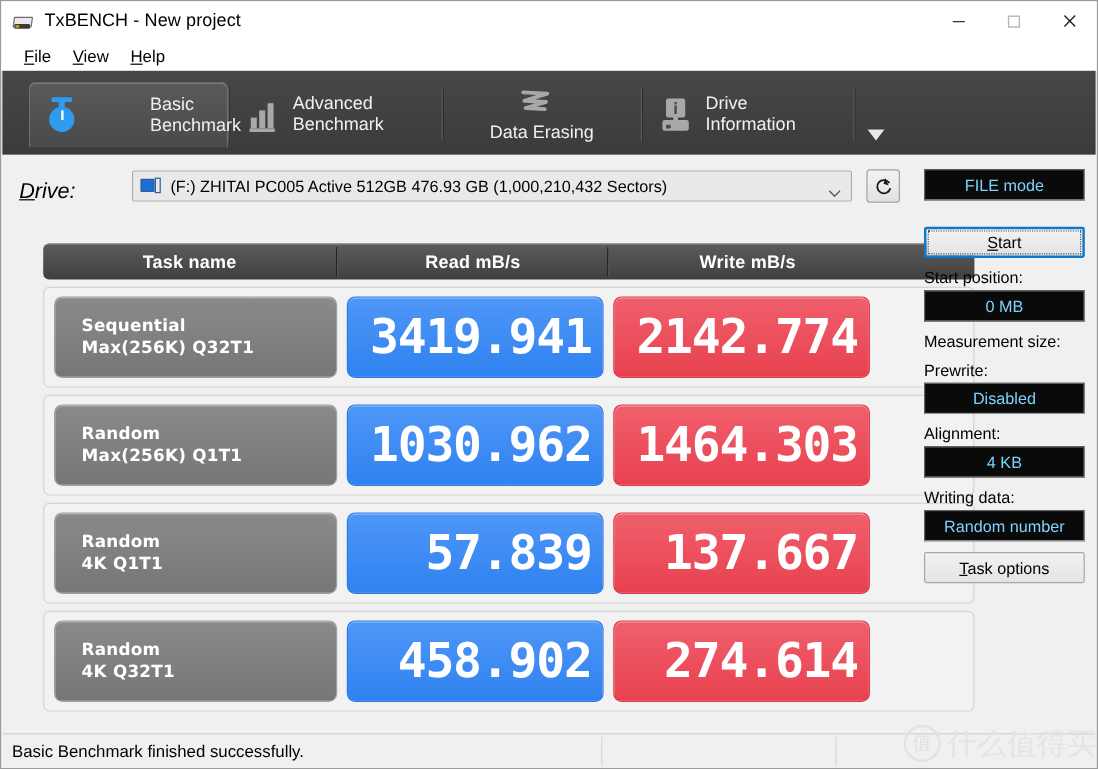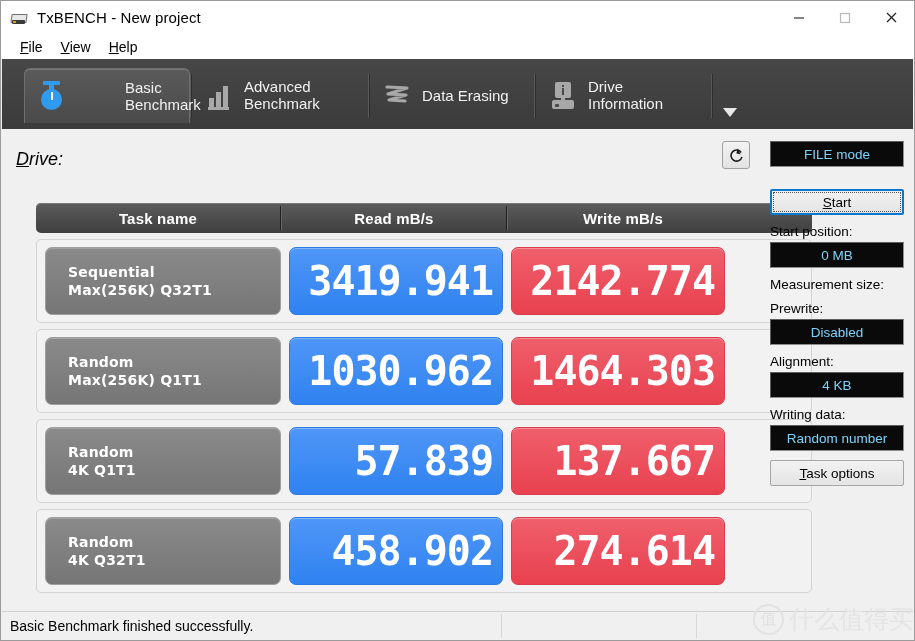--- a/index.html
+++ b/index.html
@@ -578,21 +578,21 @@
             <div class="b b2"></div>
             <div class="b b3"></div>
             <div class="base"></div>
         </div>
         <div class="tab-label">Advanced
 Benchmark</div>
       </div>
 
       <div class="tab-sep"></div>
 
-      <div class="tab" style="width:164px;">
+      <div class="tab" style="width:164px;flex-direction:column;">
         <div class="tab-icon ic-erase">
           <svg width="27" height="24" viewBox="0 0 27 24">
             <path d="M3 3 L23 4 L4 10 L22 11 L5 16 L21 17" fill="none" stroke="#a8a8a8" stroke-width="3.2" stroke-linecap="round" stroke-linejoin="round"></path>
           </svg>
         </div>
         <div class="tab-label">Data Erasing</div>
       </div>
 
       <div class="tab-sep"></div>
 
@@ -614,20 +614,32 @@
       <div class="tab-more">
         <div class="tri-down"></div>
       </div>
     </div>
   </div>
 
   <div class="content">
 
     <div class="drive-row">
       <div class="drive-label"><u>D</u>rive:</div>
+      <div class="drive-combo">
+        <div class="dicon">
+          <div class="screen"></div>
+            <div class="side"></div>
+        </div>
+        <div class="dtext">(F:) ZHITAI PC005 Active 512GB  476.93 GB (1,000,210,432 Sectors)</div>
+        <div class="dchev">
+          <svg width="11" height="7" viewBox="0 0 11 7">
+              <path d="M1 1 L5.5 5.5 L10 1" fill="none" stroke="#5a5a5a" stroke-width="1.2"></path>
+            </svg>
+        </div>
+      </div>
       <div class="refresh-btn">
         <svg width="17" height="17" viewBox="0 0 20 20">
           <path d="M15.5 6.5 A6.5 6.5 0 1 0 16.4 11.6" fill="none" stroke="#1a1a1a" stroke-width="1.8"></path>
           <path d="M10.6 2.2 L10.6 8.2 L15.9 8.2 Z" fill="#1a1a1a" transform="rotate(18 13 5)"></path>
         </svg>
       </div>
     </div>
 
     <div class="table">
       <div class="thead">

